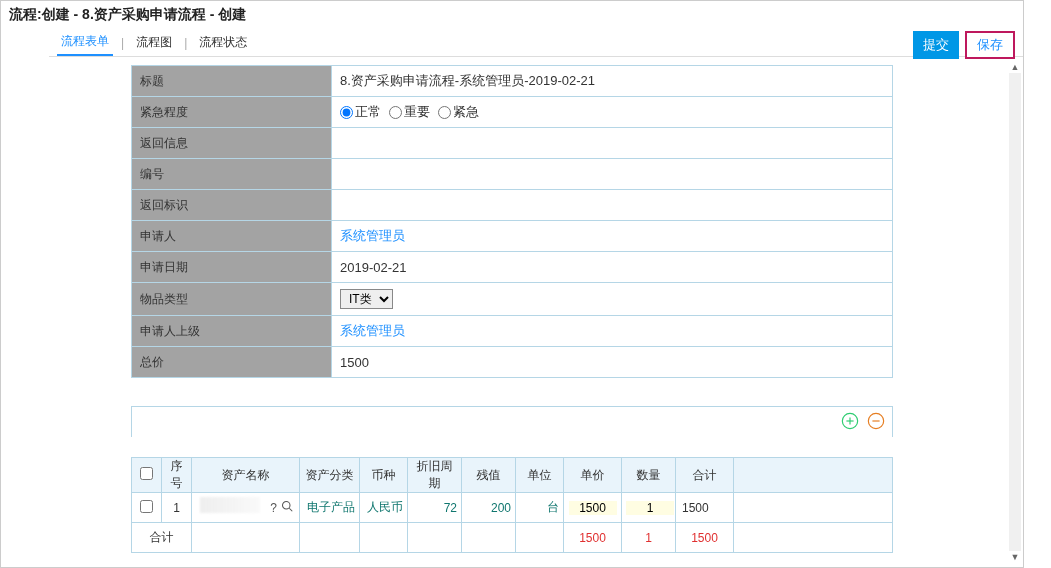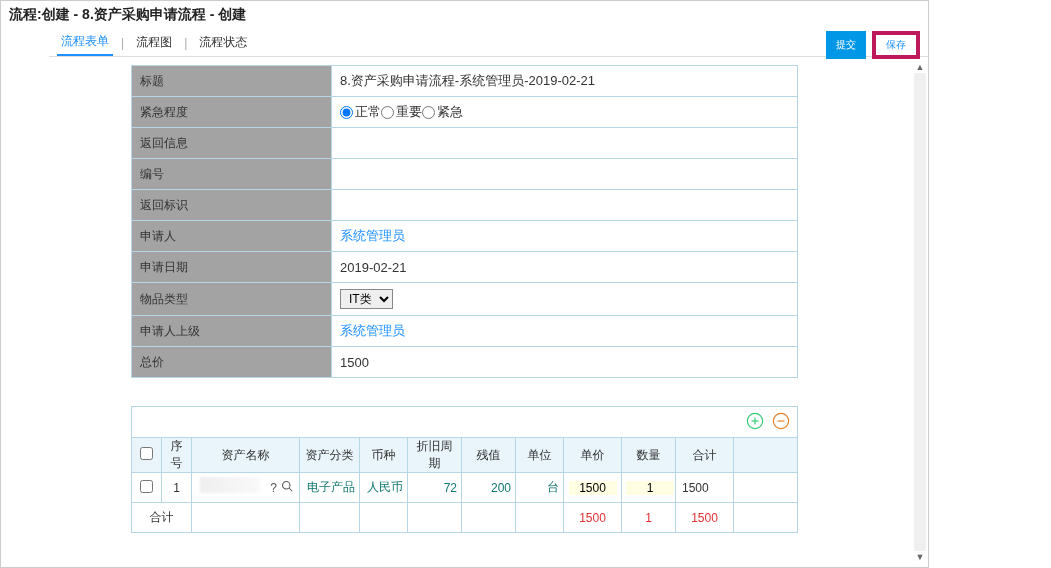--- a/index.html
+++ b/index.html
@@ -1,52 +1,52 @@
 <!DOCTYPE html>
 <html><head>
 <meta charset="utf-8">
 <style>
 * { box-sizing: border-box; margin: 0; padding: 0; }
 body { font-family: "Microsoft YaHei", Arial, sans-serif; font-size: 12px; color: #333; background: #fff; }
-.app { width: 929px; height: 568px; border: 1px solid #ccc; position: relative; overflow: hidden; }
+.app { width: 1024px; height: 568px; border: 1px solid #ccc; position: relative; overflow: hidden; }
 
 .titlebar { padding: 5px 8px; font-size: 14px; color: #222; font-weight: bold; }
 
 .tabbar { display: flex; align-items: center; padding: 0 8px; border-bottom: 1px solid #ddd; height: 28px; margin-left: 48px; }
 .tab { padding: 4px 4px; font-size: 12px; color: #333; cursor: pointer; }
 .tab.active { color: #1E90FF; border-bottom: 2px solid #1E90FF; }
 .tab-sep { color: #aaa; padding: 0 8px; }
 
 .actions { position: absolute; top: 30px; right: 8px; display: flex; gap: 6px; }
-.btn { padding: 3px 10px; font-size: 10px; cursor: pointer; border: none; }
+.btn { padding: 3px 10px; font-size: 13px; cursor: pointer; border: none; }
 .btn-submit { background: #0097e6; color: #fff; }
-.btn-save { background: #fff; color: #1E90FF; border: 4px solid #be185d; }
+.btn-save { background: #fff; color: #1E90FF; border: 2px solid #be185d; }
 
 .form-area { padding: 8px 130px 10px 130px; }
 .form-table { width: 100%; border-collapse: collapse; }
 .form-table td { border: 1px solid #b5d6e6; padding: 6px 8px; vertical-align: middle; height: 31px; }
 .form-table td.label { background: #a3a3a3; width: 200px; font-size: 12px; color: #333; }
 .form-table td.value { background: #fff; font-size: 13px; }
 
 .text-input { width: 100%; border: none; font-size: 13px; padding: 0; color: #333; background: transparent; outline: none; font-family: Liberation Sans, sans-serif; }
-.radio-group { display: flex; align-items: center; gap: 0px; }
+.radio-group { display: flex; align-items: center; gap: 8px; }
 .radio-group label { display: inline-flex; align-items: center; margin-right: 0px; font-size: 13px; }
 .radio-group input[type="radio"] { margin: 0 2px 0 4px; }
 .radio-group input[type="radio"]:first-child { margin-left: 0; }
 
 .link-val { color: #1E90FF; }
 
 .select-box { border: 1px solid #888; font-size: 12px; padding: 1px 4px; background: #efefef; }
 
 .grid-container { padding: 0 130px 10px 130px; margin-top: 18px; }
 .grid-toolbar { display: flex; justify-content: flex-end; padding: 4px 6px 6px 0; border: 1px solid #b5d6e6; border-bottom: none; background: #fff; }
 .circle-btn { width: 20px; height: 20px; display: inline-flex; align-items: center; justify-content: center; cursor: pointer; margin-left: 6px; }
 .circle-btn svg { width: 18px; height: 18px; }
 
-.grid { width: 100%; border-collapse: collapse; table-layout: fixed; }
+.grid { width: 100%; border-collapse: collapse; table-layout: fixed; margin-top: 20px; }
 .grid th, .grid td { border: 1px solid #b5d6e6; padding: 0 4px; font-size: 12px; text-align: center; height: 30px; }
 .grid th { background: #e9f4fb; font-weight: normal; color: #333; }
 .grid td { background: #fff; }
 .col-chk { width: 30px; }
 .col-seq { width: 30px; }
 .col-name { width: 108px; }
 .col-cat { width: 60px; }
 .col-curr { width: 48px; }
 .col-dep { width: 54px; }
 .col-resid { width: 54px; }

